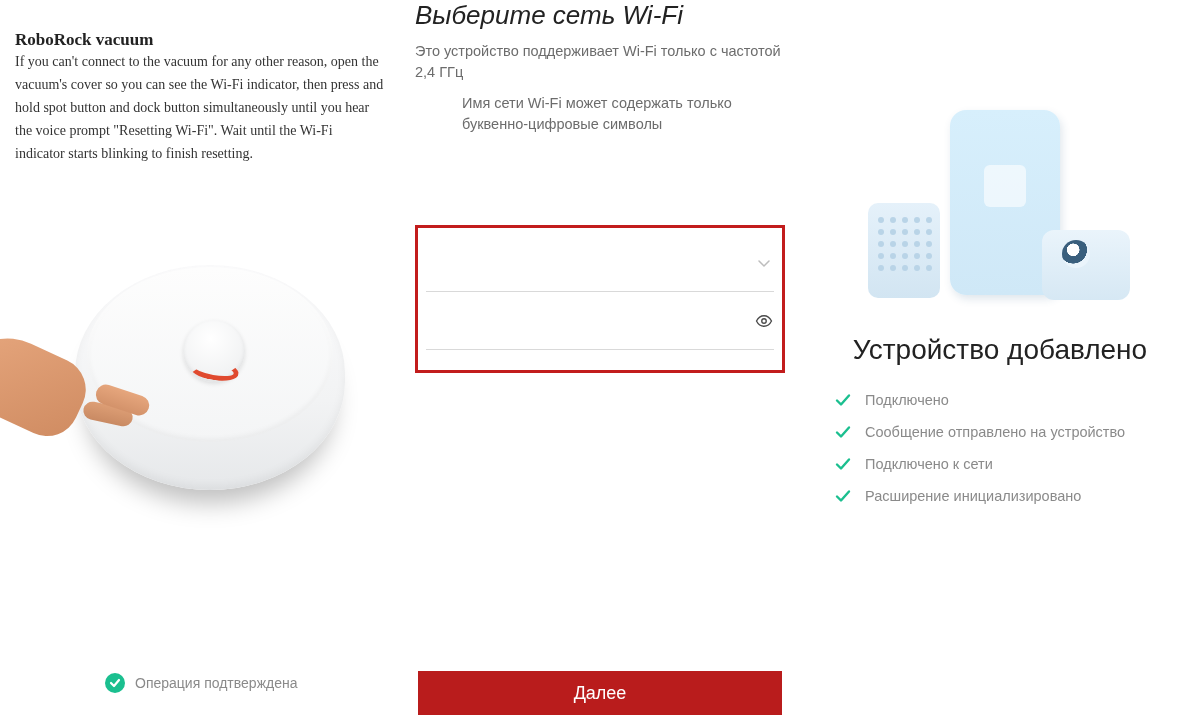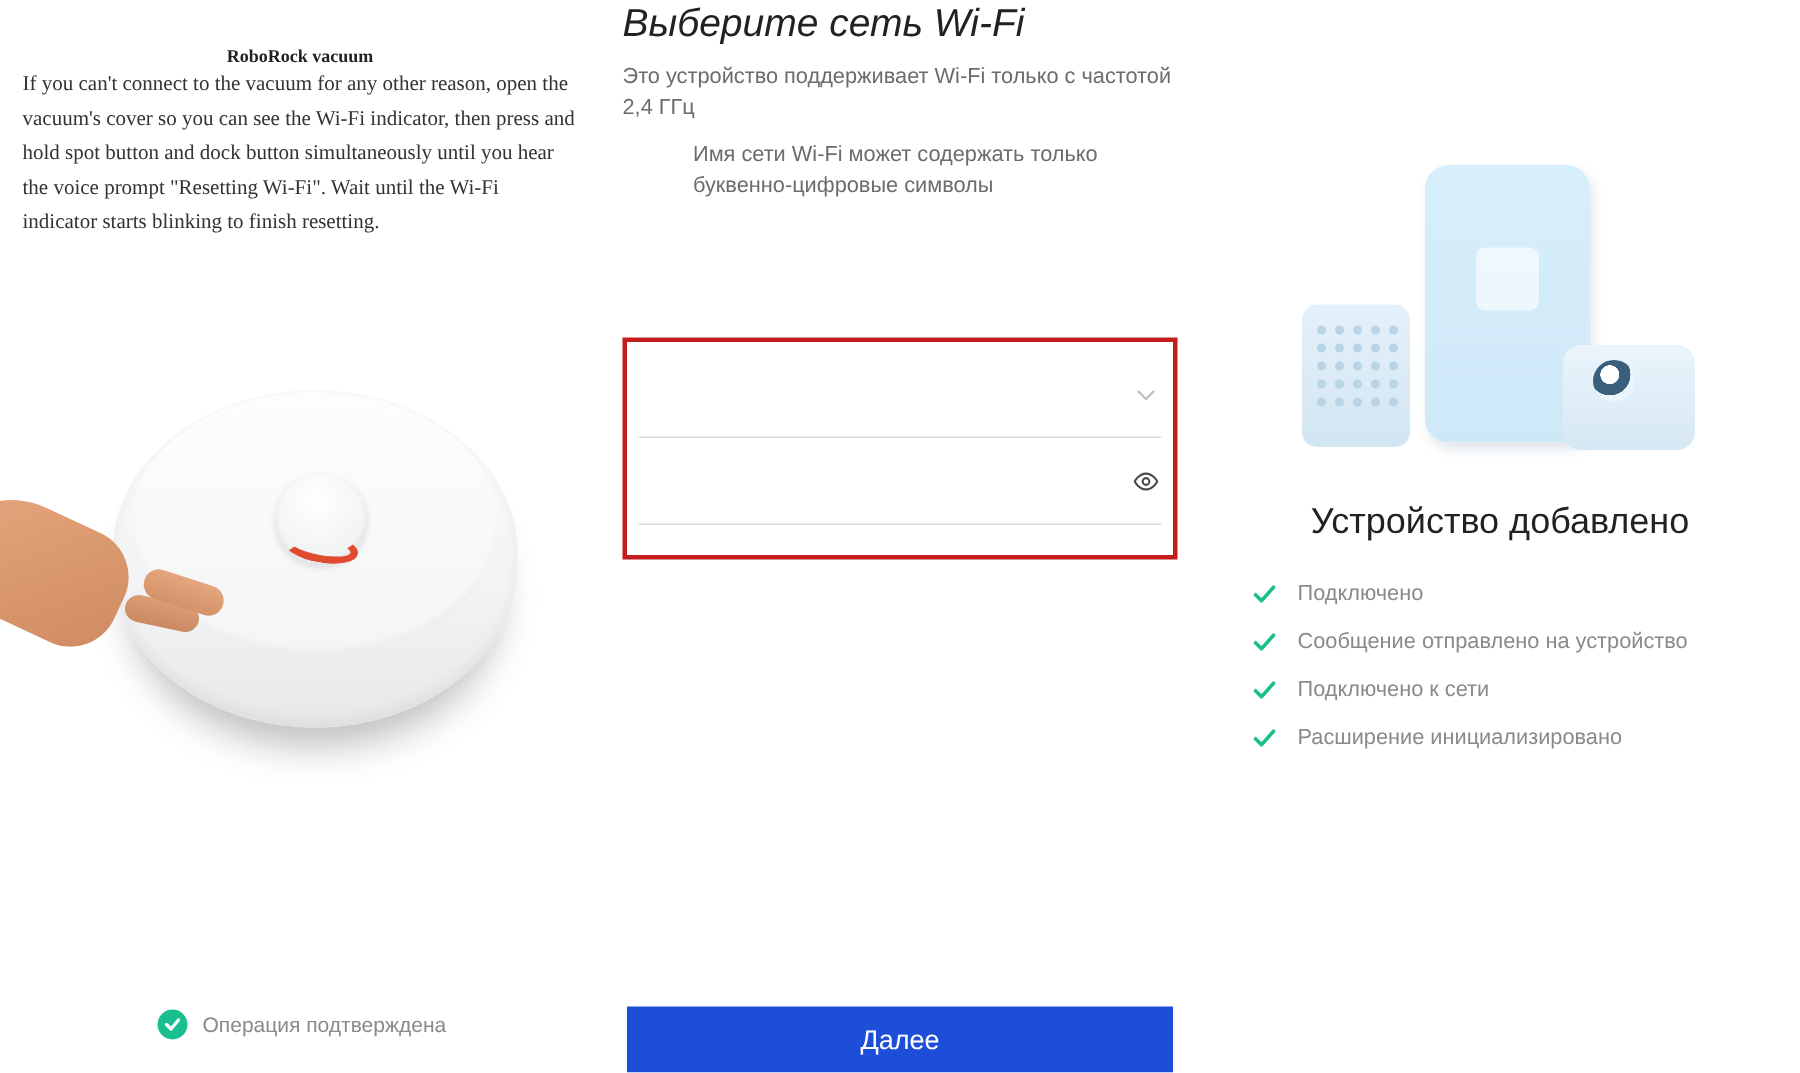--- a/index.html
+++ b/index.html
@@ -18,22 +18,21 @@
     padding: 0 15px;
   }
   .col-left  { flex-basis: 400px; }
   .col-mid   { flex-basis: 400px; }
   .col-right { flex-basis: 400px; }
 
   
   .left-title {
     font-family: Georgia, "Times New Roman", serif;
     font-weight: 700;
-    font-size: 12px;
-    text-align: center;
+    font-size: 17px;
     margin-top: 30px;
   }
   .left-body {
     font-family: Georgia, "Times New Roman", serif;
     font-size: 14px;
     line-height: 1.65;
     color: #333;
   }
   .vacuum-wrap {
     position: relative;
@@ -167,21 +166,21 @@
   .field .right-icon {
     width: 20px; height: 20px;
     display: flex; align-items: center; justify-content: center;
     color: #a8a8a8;
   }
   .next-btn {
     position: absolute;
     bottom: 0;
     left: 18px; right: 18px;
     height: 44px;
-    background: #1d4ed8;
+    background: #b91c1c;
     color: #fff;
     font-size: 18px;
     display: flex;
     align-items: center;
     justify-content: center;
     cursor: pointer;
   }
 
   
   .illus {
@@ -231,21 +230,21 @@
     grid-template-columns: repeat(5, 6px);
     grid-auto-rows: 6px;
     gap: 6px;
     padding: 14px 10px;
   }
   .speaker i {
     display:block; width:6px; height:6px; border-radius:50%;
     background:#b9d4e7;
   }
   .right-title {
-    font-size: 24px;
+    font-size: 28px;
     font-weight: 400;
     text-align: center;
     color: #222;
     margin-top: 24px;
   }
   .steps {
     margin-top: 26px;
     padding-left: 20px;
     display: flex;
     flex-direction: column;

